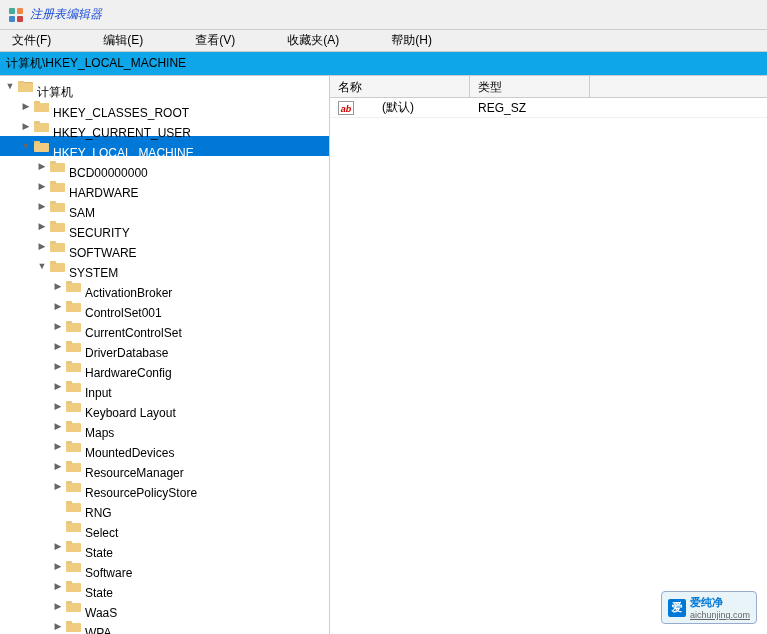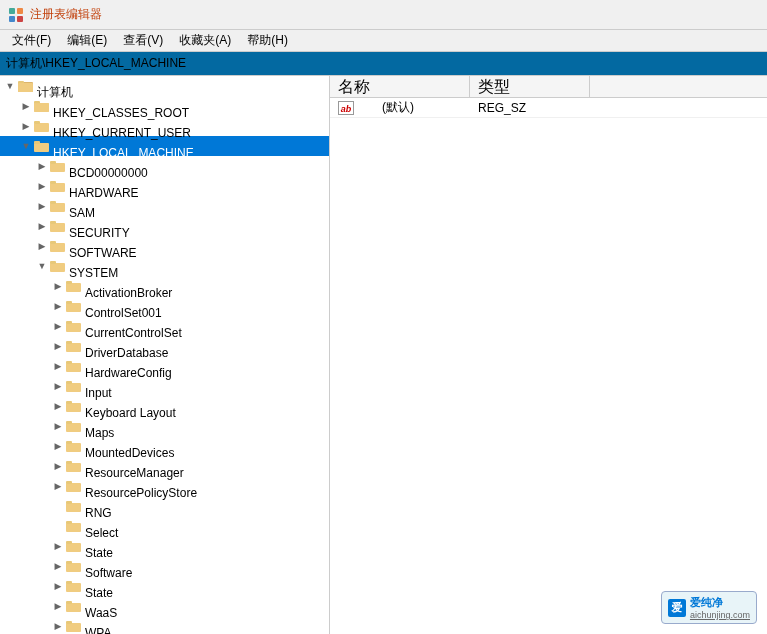--- a/index.html
+++ b/index.html
@@ -24,42 +24,44 @@
     .title-bar-icon {
       width: 16px;
       height: 16px;
       margin-right: 6px;
       display: flex;
       align-items: center;
       justify-content: center;
     }
     .title-bar-text {
       font-size: 12px;
-      color: #c2410c;
+      color: #1d4ed8;
+      font-style: italic;
     }
 
     
     .menu-bar {
       background: #f0f0f0;
       height: 22px;
       display: flex;
       align-items: center;
       padding: 0 4px;
       border-bottom: 1px solid #ccc;
+      gap: 36px;
     }
     .menu-item {
       padding: 2px 8px;
       cursor: pointer;
       font-size: 12px;
       color: #000;
     }
 
     
     .address-bar {
-      background: #0369a1;
+      background: #0ea5e9;
       height: 24px;
       display: flex;
       align-items: center;
       padding: 0 6px;
       border-bottom: 1px solid #ccc;
       font-size: 12px;
     }
 
     
     .main-content {
@@ -140,21 +142,21 @@
     .detail-header {
       display: flex;
       border-bottom: 1px solid #ccc;
       background: #f5f5f5;
       height: 22px;
     }
     .detail-col {
       display: flex;
       align-items: center;
       padding: 0 8px;
-      font-size: 16px;
+      font-size: 12px;
       font-weight: normal;
       border-right: 1px solid #ccc;
       height: 22px;
     }
     .detail-col.name { width: 140px; }
     .detail-col.type { width: 120px; }
     .detail-col.data { flex: 1; }
 
     .detail-row {
       display: flex;

